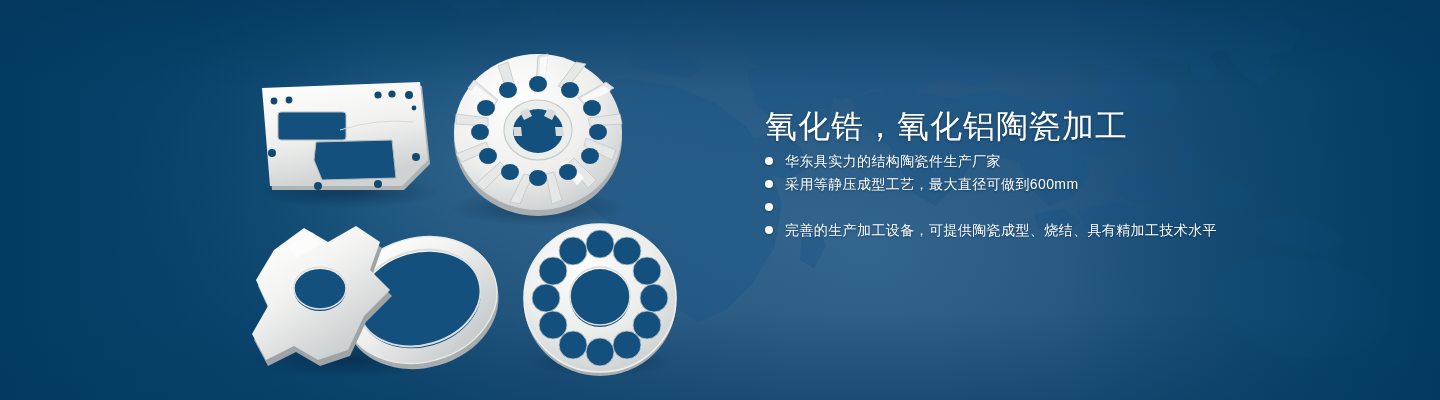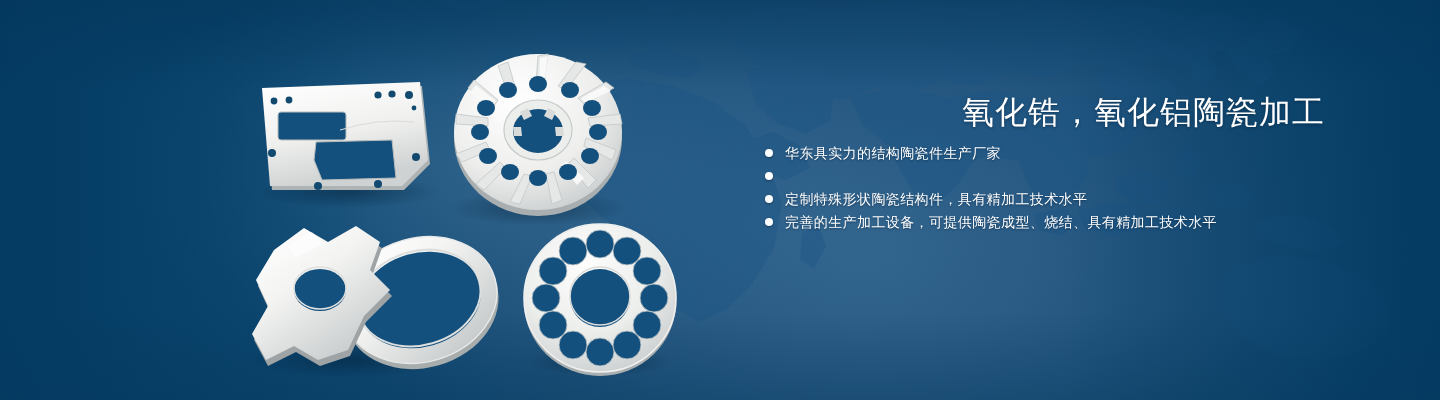--- a/index.html
+++ b/index.html
@@ -67,37 +67,36 @@
     width: 720px;
     height: 400px;
     pointer-events: none;
   }
   .products svg { width: 100%; height: 100%; display: block; }
 
   
   .text-block {
     position: absolute;
     left: 765px;
-    top: 92px;
+    top: 106px;
     width: 560px;
-    text-align: right;
   }
   .headline {
     margin: 0;
     font-size: 32px;
     font-weight: 400;
     line-height: 40px;
     letter-spacing: 1px;
     color: #ffffff;
     text-shadow: 0 1px 3px rgba(0,20,40,0.45);
     white-space: nowrap;
   }
   .bullets {
     list-style: none;
-    margin: 10px 0 0 0;
+    margin: 4px 0 0 0;
     padding: 0;
   }
   .bullet-row {
     display: flex;
     align-items: center;
     height: 22px;
     margin-bottom: 1px;
   }
   .bullet-dot {
     flex: 0 0 auto;
@@ -358,24 +357,24 @@
   <div class="text-block">
     <h1 class="headline">氧化锆，氧化铝陶瓷加工</h1>
 
     <ul class="bullets">
       <li class="bullet-row">
         <span class="bullet-dot"></span>
         <span class="bullet-text">华东具实力的结构陶瓷件生产厂家</span>
       </li>
       <li class="bullet-row">
         <span class="bullet-dot"></span>
+        <span class="bullet-text">采用等静压成型工艺，最大直径可做到600mm</span>
       </li>
       <li class="bullet-row">
         <span class="bullet-dot"></span>
-        <span class="bullet-text">定制特殊形状陶瓷结构件，具有精加工技术水平</span>
       </li>
       <li class="bullet-row">
         <span class="bullet-dot"></span>
         <span class="bullet-text">完善的生产加工设备，可提供陶瓷成型、烧结、具有精加工技术水平</span>
       </li>
     </ul>
   </div>
 
 </div>
 

